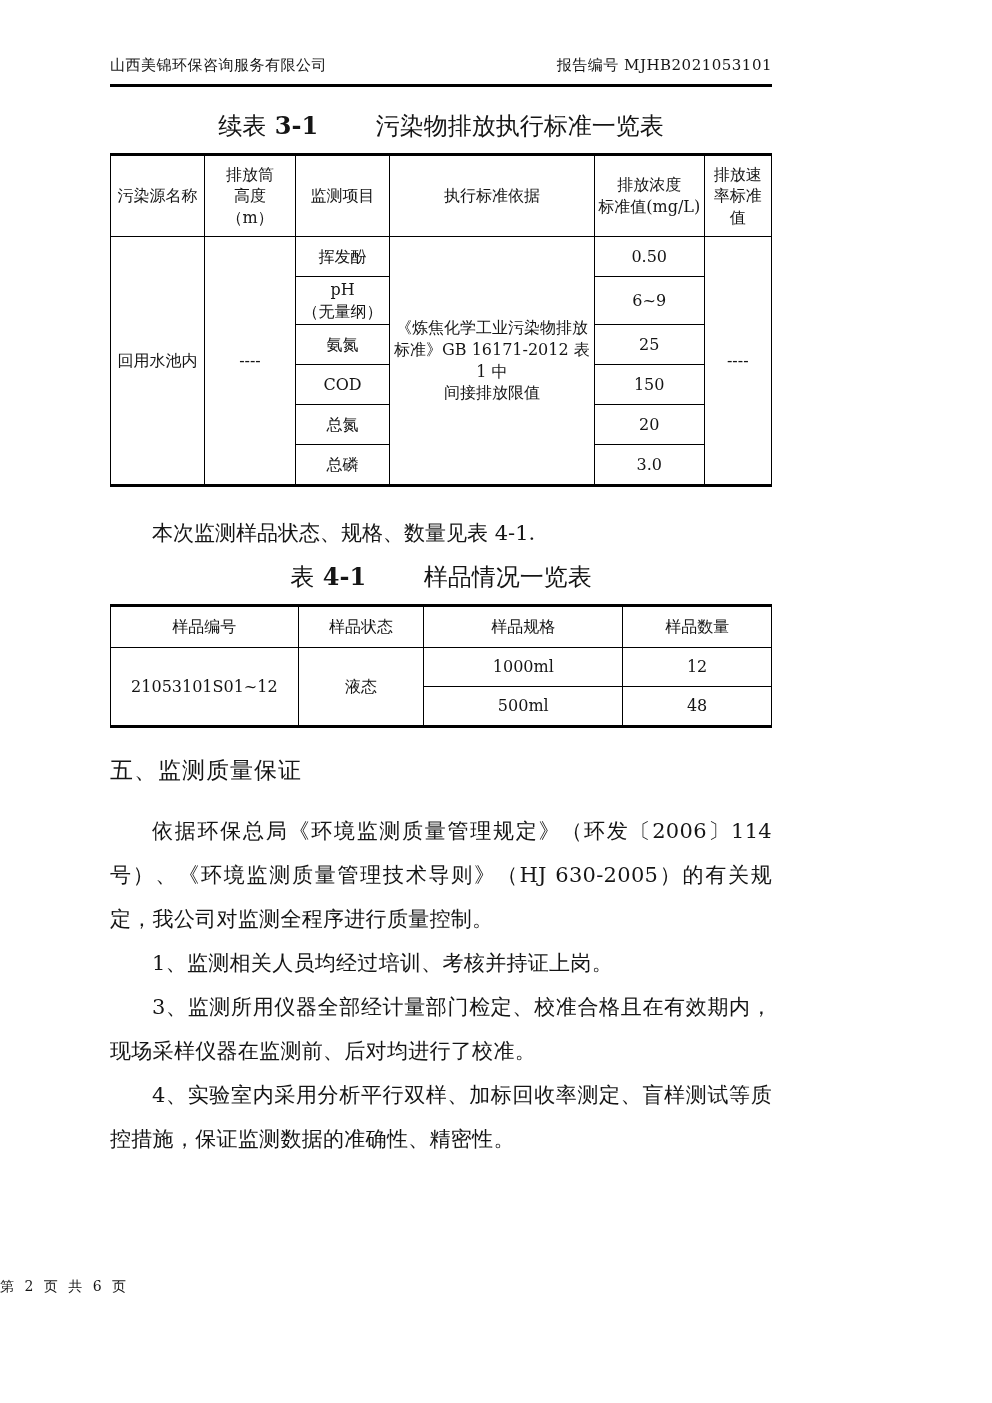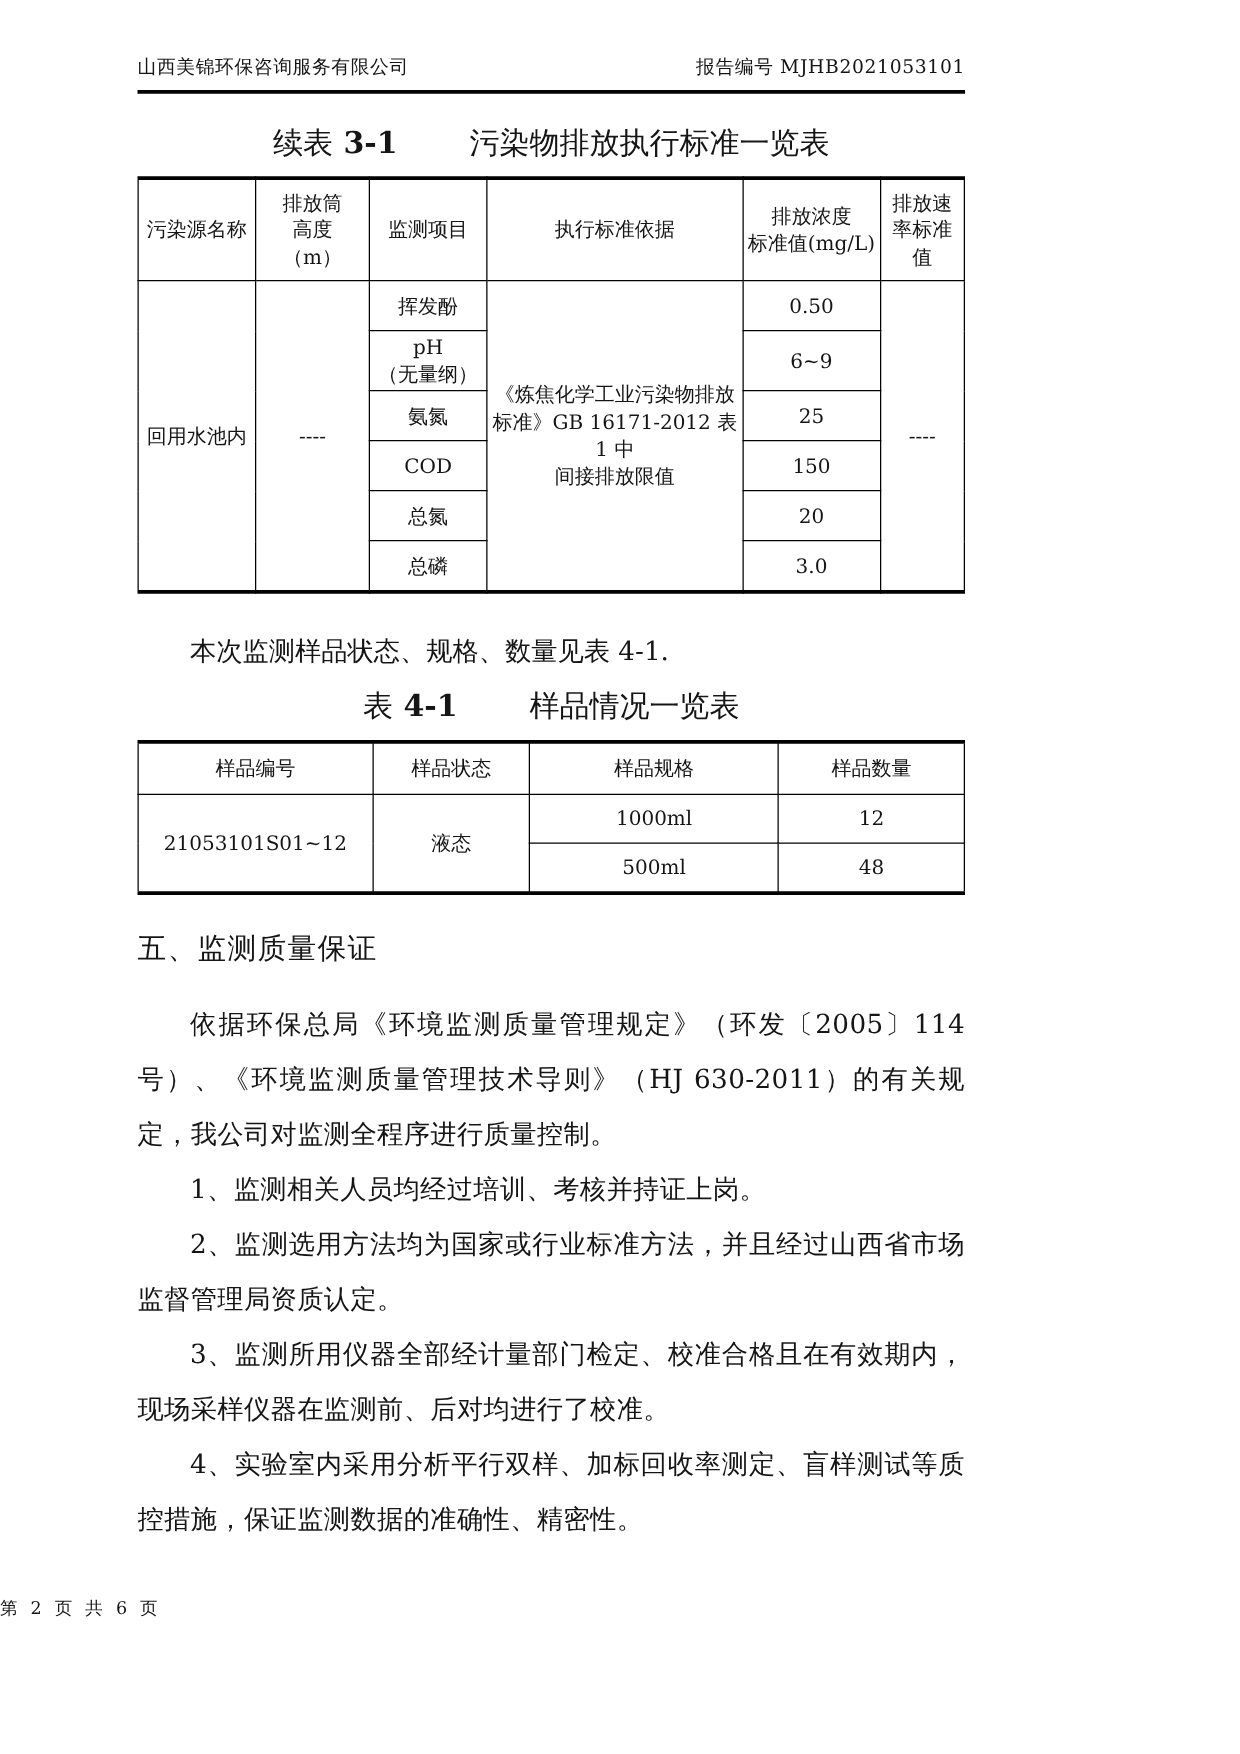--- a/index.html
+++ b/index.html
@@ -12,21 +12,21 @@
     height: 1403px;
     color: #151515;
     font-family: "DejaVu Serif", "Liberation Serif", serif;
     position: relative;
     overflow: hidden;
   }
   .page {
     box-sizing: border-box;
     width: 880px;
     height: 1403px;
-    padding: 44px 108px 0 110px;
+    padding: 56px 108px 0 110px;
     position: relative;
   }
 
   
   .doc-header {
     display: flex;
     justify-content: space-between;
     align-items: flex-end;
     font-size: 15px;
     letter-spacing: 0.5px;
@@ -203,22 +203,21 @@
     </tr>
     <tr class="t4-row">
       <td>500ml</td>
       <td>48</td>
     </tr>
   </tbody>
     </table>
 
   <h2 class="section-heading">五、监测质量保证</h2>
   <div class="body-block">
-    <p>依据环保总局《环境监测质量管理规定》（环发〔2005〕114 号）、《环境监测质量管理技术导则》（HJ 630-2011）的有关规定，我公司对监测全程序进行质量控制。</p>
+    <p>依据环保总局《环境监测质量管理规定》（环发〔2006〕114 号）、《环境监测质量管理技术导则》（HJ 630-2005）的有关规定，我公司对监测全程序进行质量控制。</p>
     <p>1、监测相关人员均经过培训、考核并持证上岗。</p>
-    <p>2、监测选用方法均为国家或行业标准方法，并且经过山西省市场监督管理局资质认定。</p>
     <p>3、监测所用仪器全部经计量部门检定、校准合格且在有效期内，现场采样仪器在监测前、后对均进行了校准。</p>
     <p>4、实验室内采用分析平行双样、加标回收率测定、盲样测试等质控措施，保证监测数据的准确性、精密性。</p>
   </div>
 
   <div class="doc-footer">第 2 页 共 6 页</div>
 
 </div>
 
 </body></html>

